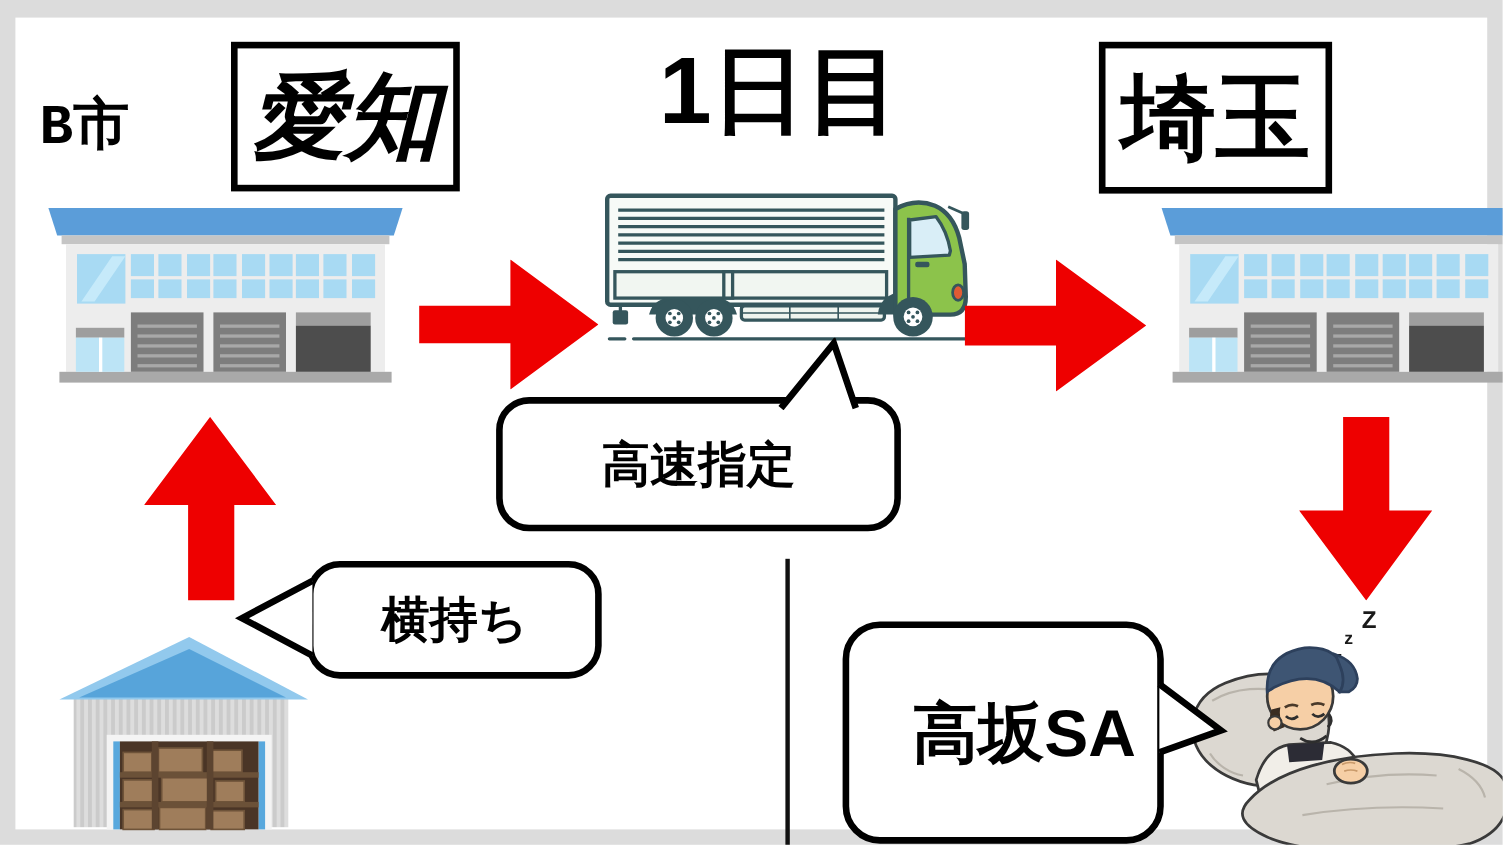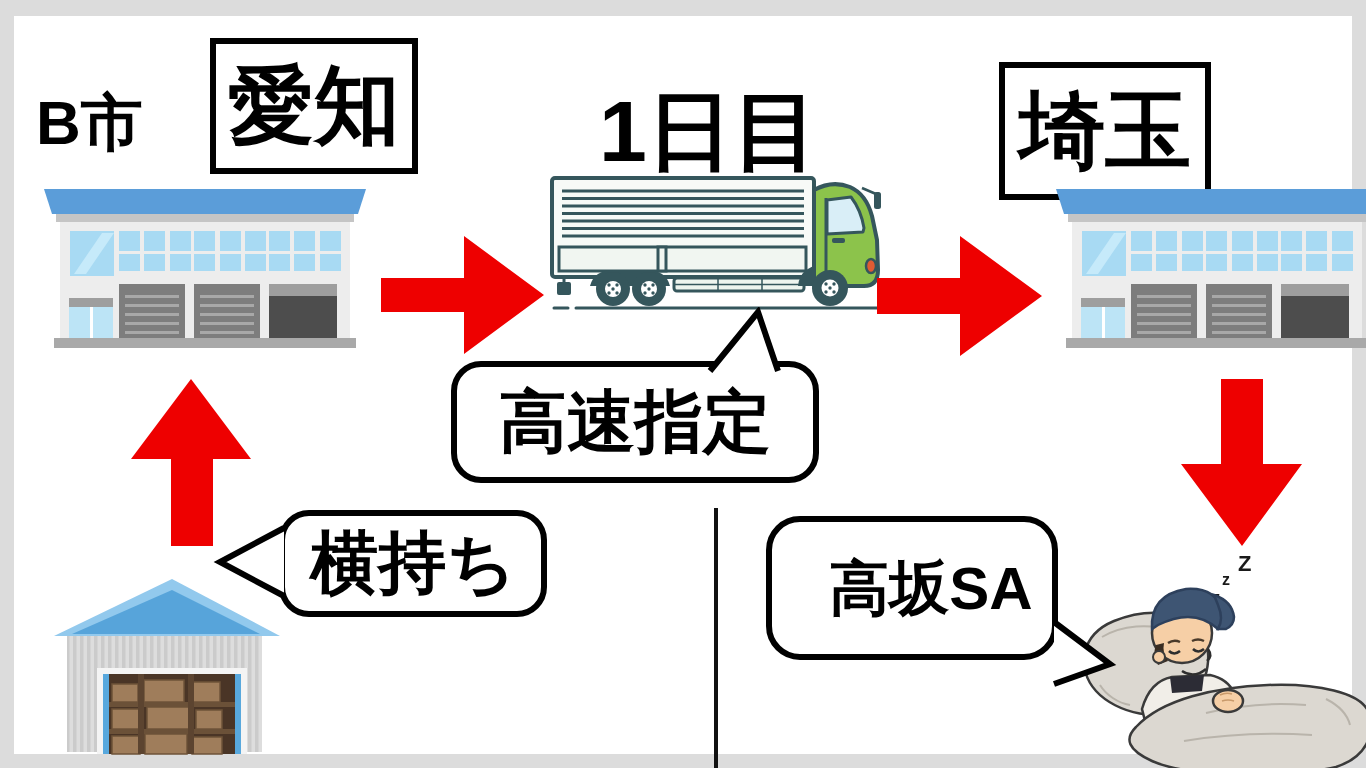--- a/index.html
+++ b/index.html
@@ -8,33 +8,33 @@
     background:#dcdcdc;
     font-family:"Liberation Sans","DejaVu Sans",sans-serif;
     color:#000;
   }
   .canvas{
     position:absolute;left:14px;top:16px;width:1338px;height:738px;
     background:#ffffff;
   }
   .abs{position:absolute;}
   .jp{font-weight:900;line-height:1;}
-  .city-label{font-size:62px;font-weight:900;white-space:nowrap;}
+  .city-label{font-size:51px;font-weight:900;white-space:nowrap;font-family:Liberation Mono, monospace;}
   .pref-box{
     border:6px solid #000;background:#fff;box-sizing:border-box;
     display:flex;align-items:center;justify-content:center;
     font-size:86px;font-weight:900;white-space:nowrap;
   }
-  .day-title{font-size:86px;font-weight:900;text-align:center;white-space:nowrap;margin-top:48px;}
+  .day-title{font-size:86px;font-weight:900;text-align:center;white-space:nowrap;}
   .bubble{
     border:6px solid #000;background:#fff;box-sizing:border-box;
     border-radius:30px;display:flex;align-items:center;justify-content:center;
     flex-direction:column;z-index:5;
   }
-  .bubble .line{font-size:68px;font-weight:900;white-space:nowrap;}
+  .bubble .line{font-size:44px;font-weight:900;white-space:nowrap;}
   .bubble .line.sm{font-size:60px;line-height:1.45;}
   .tail{z-index:6;}
   .arrow{z-index:2;}
   .divider{background:#111;z-index:1;}
   svg{display:block;}
   text{font-family:"Liberation Sans","DejaVu Sans",sans-serif;}
 </style>
 </head>
 <body>
 
@@ -88,25 +88,25 @@
             <rect x="160" y="136" width="54" height="3"></rect>
           <rect x="160" y="145" width="54" height="3"></rect>
         </g>
         <rect x="229" y="98" width="68" height="12" fill="#9e9e9e"></rect>
         <rect x="229" y="110" width="68" height="42" fill="#4d4d4d"></rect>
       </g>
     </defs>
   </svg>
 
   <div class="abs city-label jp" style="left:22px;top:76px;">B市</div>
-  <div class="abs pref-box" style="left:196px;top:22px;width:208px;height:136px;">
+  <div class="abs pref-box" style="left:196px;top:22px;width:208px;height:136px;font-style:italic;">
     <span>愛知</span>
   </div>
   <div class="abs day-title jp" style="left:540px;top:24px;width:310px;">1日目</div>
-  <div class="abs pref-box" style="left:985px;top:22px;width:212px;height:138px;margin-top:24px;">
+  <div class="abs pref-box" style="left:985px;top:22px;width:212px;height:138px;">
     <span>埼玉</span>
   </div>
 
   <svg class="abs" style="left:26px;top:170px;" width="330" height="162" viewBox="0 0 330 162">
     <use href="#bldg"></use>
   </svg>
 
   <svg class="abs" style="left:1038px;top:170px;" width="330" height="162" viewBox="0 0 330 162">
     <use href="#bldg"></use>
   </svg>
@@ -211,21 +211,21 @@
     </g>
     <rect x="57" y="126" width="126" height="5" fill="#6b5138"></rect>
     <rect x="57" y="153" width="126" height="5" fill="#6b5138"></rect>
     <rect x="86" y="98" width="6" height="80" fill="#5c4430"></rect>
     <rect x="136" y="98" width="6" height="80" fill="#5c4430"></rect>
   </svg>
 
 
   <div class="abs divider" style="left:700px;top:492px;width:4px;height:262px;"></div>
 
-  <div class="abs bubble" style="left:752px;top:500px;width:292px;height:144px;border-radius:34px;padding-left:38px;">
+  <div class="abs bubble" style="left:752px;top:549px;width:292px;height:202px;border-radius:34px;padding-left:38px;">
     <span class="line sm">高坂SA</span>
   </div>
   <svg class="abs tail" style="left:1034px;top:598px;" width="72" height="84" viewBox="0 0 72 84">
     <path d="M6,8 L62,50 L6,70" fill="#ffffff" stroke="#000000" stroke-width="6"></path>
   </svg>
 
   <svg class="abs" style="left:1052px;top:533px;" width="308" height="228" viewBox="0 0 308 228">
     <text x="148" y="52" font-size="12" font-weight="bold" fill="#1a1a1a">z</text>
     <text x="156" y="36" font-size="16" font-weight="bold" fill="#1a1a1a">z</text>
     <text x="172" y="22" font-size="22" font-weight="bold" fill="#1a1a1a">Z</text>

